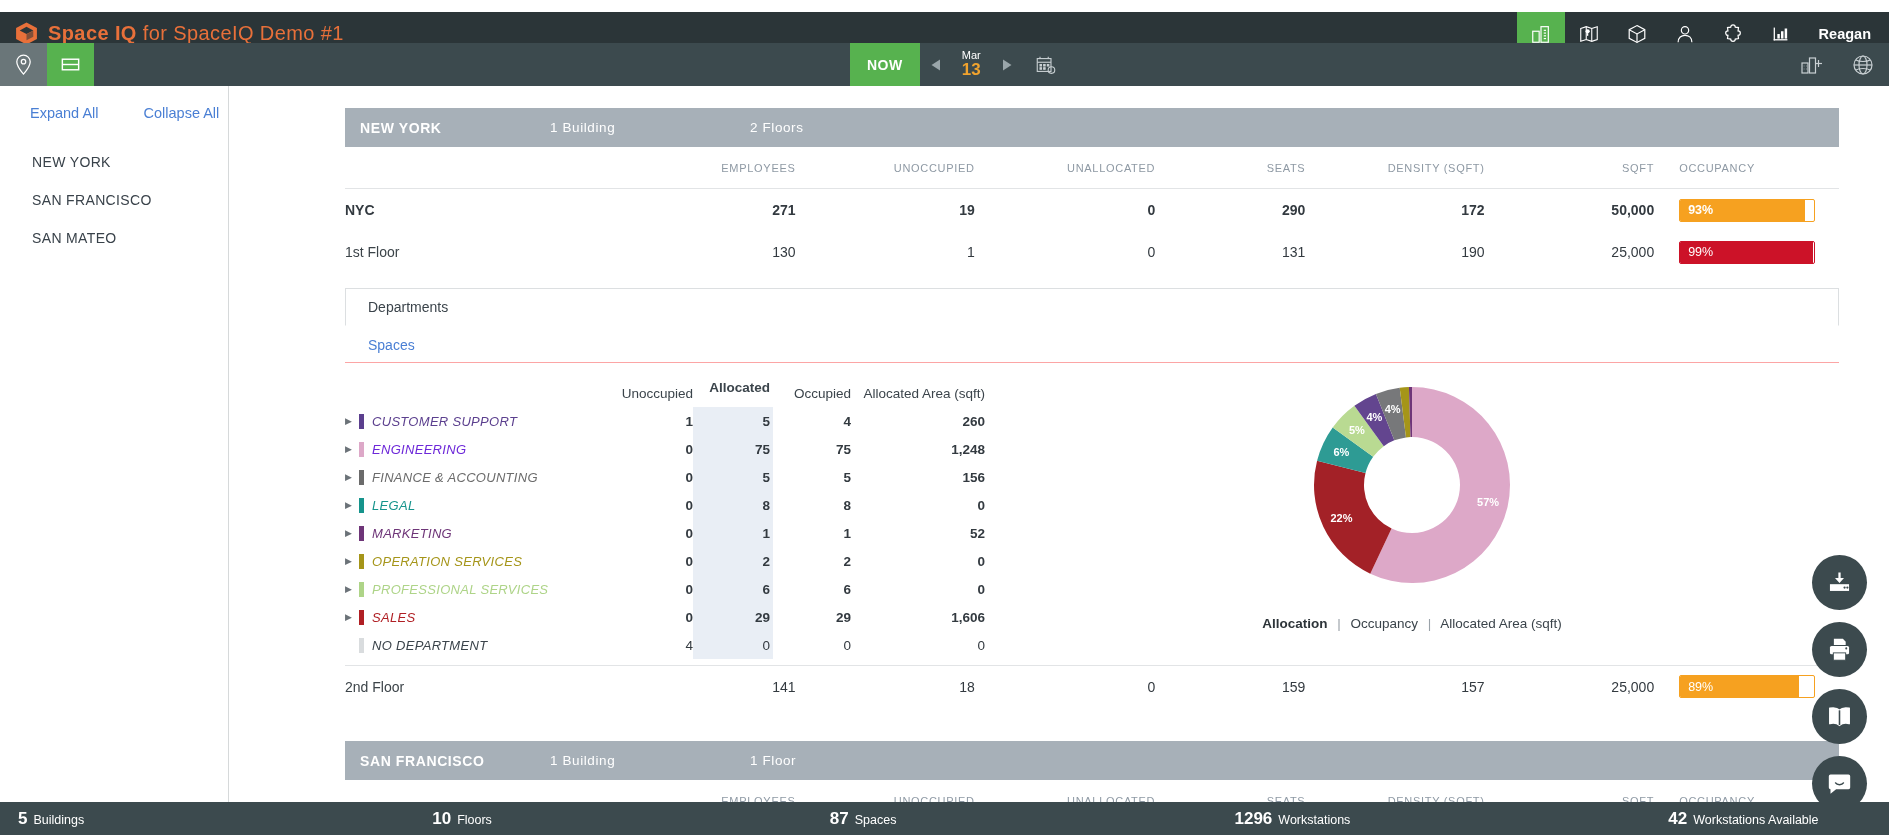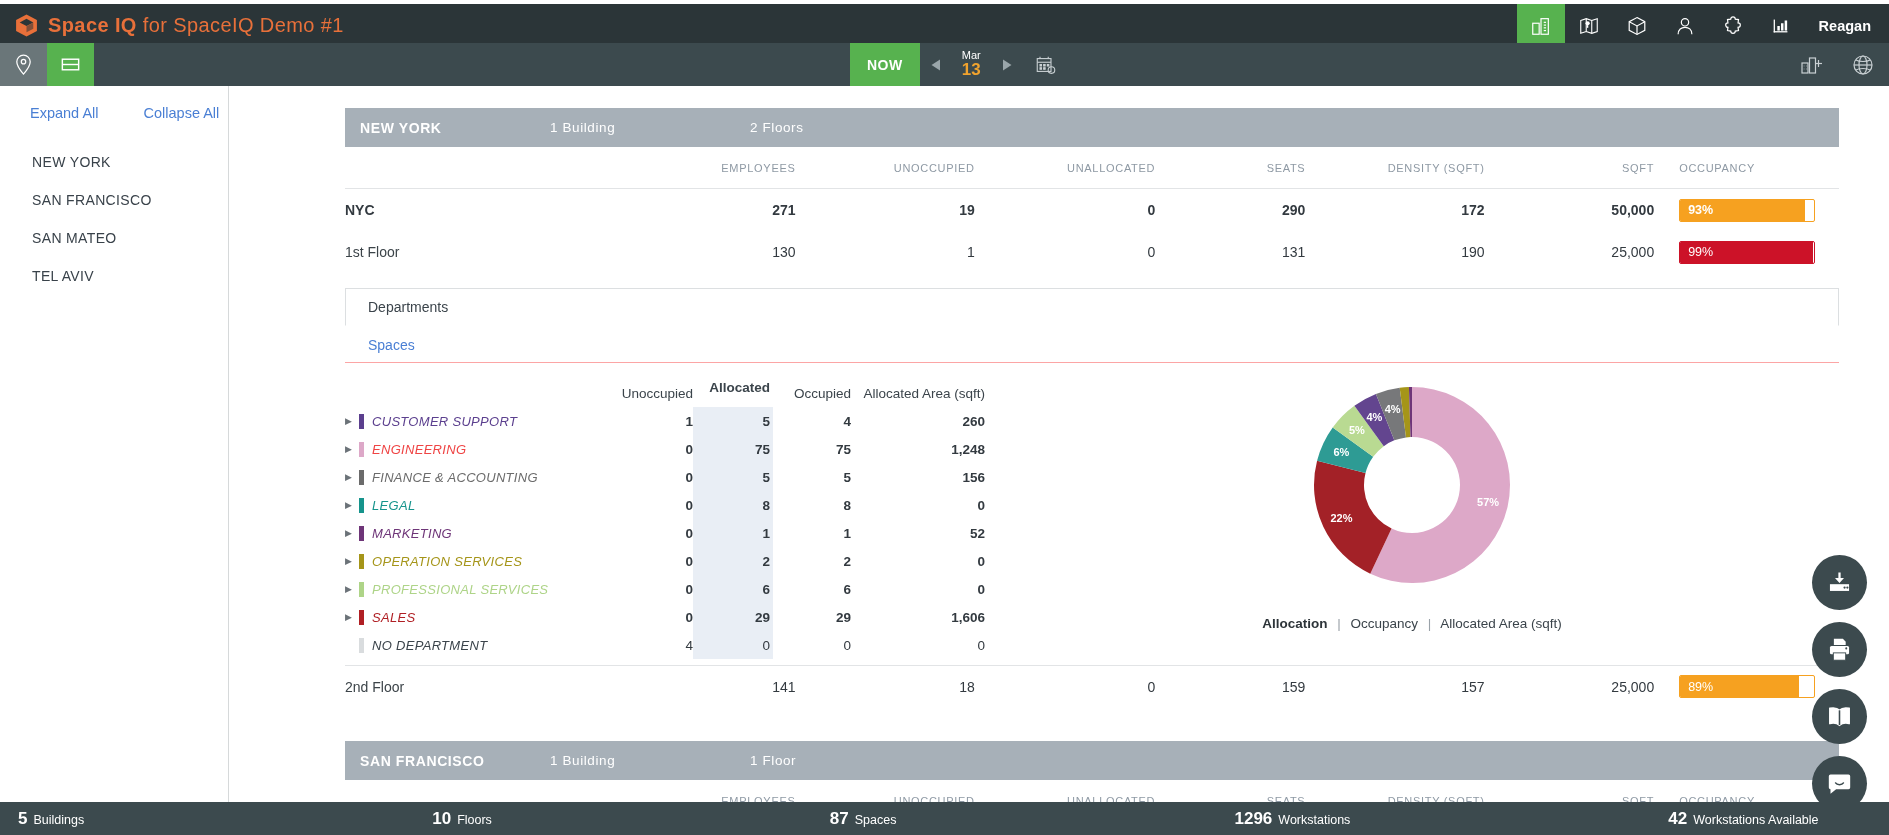--- a/index.html
+++ b/index.html
@@ -6,21 +6,21 @@
   * { box-sizing: border-box; margin: 0; padding: 0; }
   html, body {
     width: 1889px; height: 835px;
     font-family: "Liberation Sans", sans-serif;
     background: #ffffff;
     overflow: hidden;
   }
 
   
   .topbar {
-    position: absolute; top: 4px; left: 0; width: 1889px; height: 43px;
+    position: absolute; top: 12px; left: 0; width: 1889px; height: 43px;
     background: #2b3538; display: flex; align-items: center;
   }
   .brand { display: flex; align-items: center; padding-left: 14px; gap: 9px; }
   .brand-logo { width: 25px; height: 25px; }
   .brand-text { font-size: 20px; color: #e8703a; letter-spacing: .4px; white-space: nowrap; }
   .brand-text .b { font-weight: bold; }
   .brand-text .light { font-weight: normal; }
   .topnav { margin-left: auto; display: flex; align-items: center; height: 43px; }
   .navicon {
     width: 48px; height: 43px; display: flex; align-items: center; justify-content: center;
@@ -307,21 +307,20 @@
 
 <div class="sidebar">
   <div class="sb-links">
     <span class="sb-link">Expand All</span>
     <span class="sb-link">Collapse All</span>
   </div>
   <div class="sb-list">
     <div class="sb-item">NEW YORK</div>
     <div class="sb-item">SAN FRANCISCO</div>
     <div class="sb-item">SAN MATEO</div>
-    <div class="sb-item">TEL AVIV</div>
   </div>
 </div>
 
 <div class="main">
   <div class="content">
 
     <div class="loc-header">
       <div class="lh-name">NEW YORK</div>
       <div class="lh-b">1 Building</div>
       <div class="lh-f">2 Floors</div>
@@ -393,21 +392,21 @@
               </div>
               <div class="d-uno">1</div>
               <div class="d-all">5</div>
               <div class="d-occ">4</div>
               <div class="d-area">260</div>
             </div>
             <div class="dt-row">
               <div class="d-name">
                 <span class="caret">▶</span>
                 <span class="swatch" style="background:#dda8c8"></span>
-                <span class="dlabel" style="color:#ef4444">ENGINEERING</span>
+                <span class="dlabel" style="color:#6d28d9">ENGINEERING</span>
               </div>
               <div class="d-uno">0</div>
               <div class="d-all">75</div>
               <div class="d-occ">75</div>
               <div class="d-area">1,248</div>
             </div>
             <div class="dt-row">
               <div class="d-name">
                 <span class="caret">▶</span>
                 <span class="swatch" style="background:#6b6b6b"></span>

